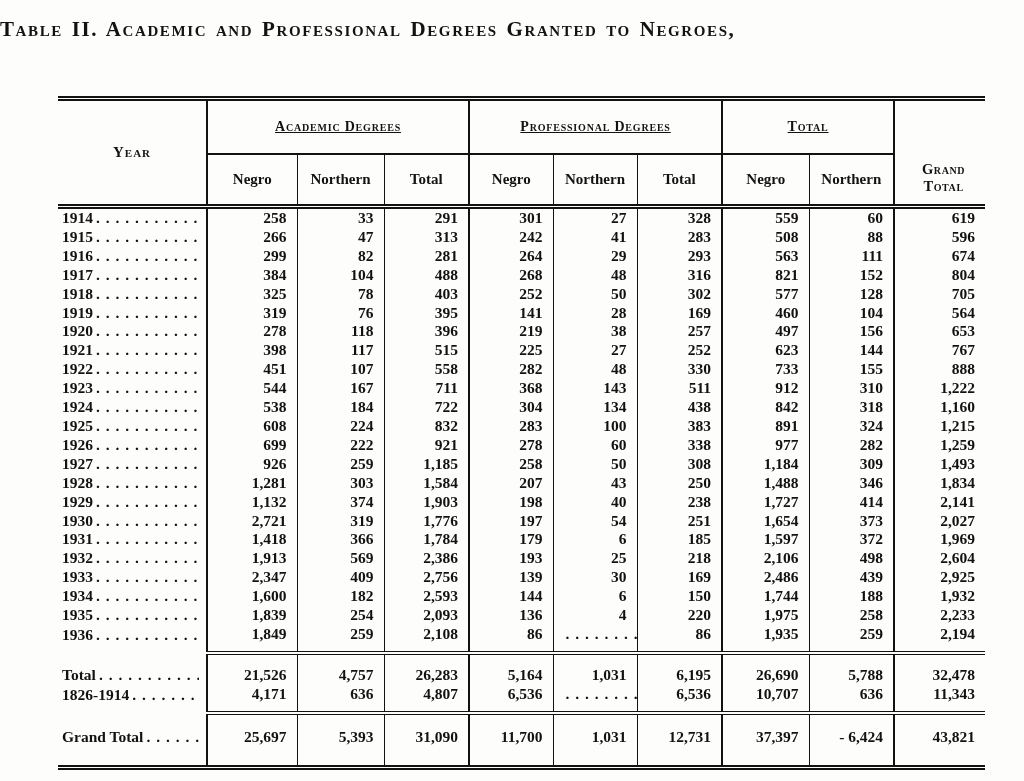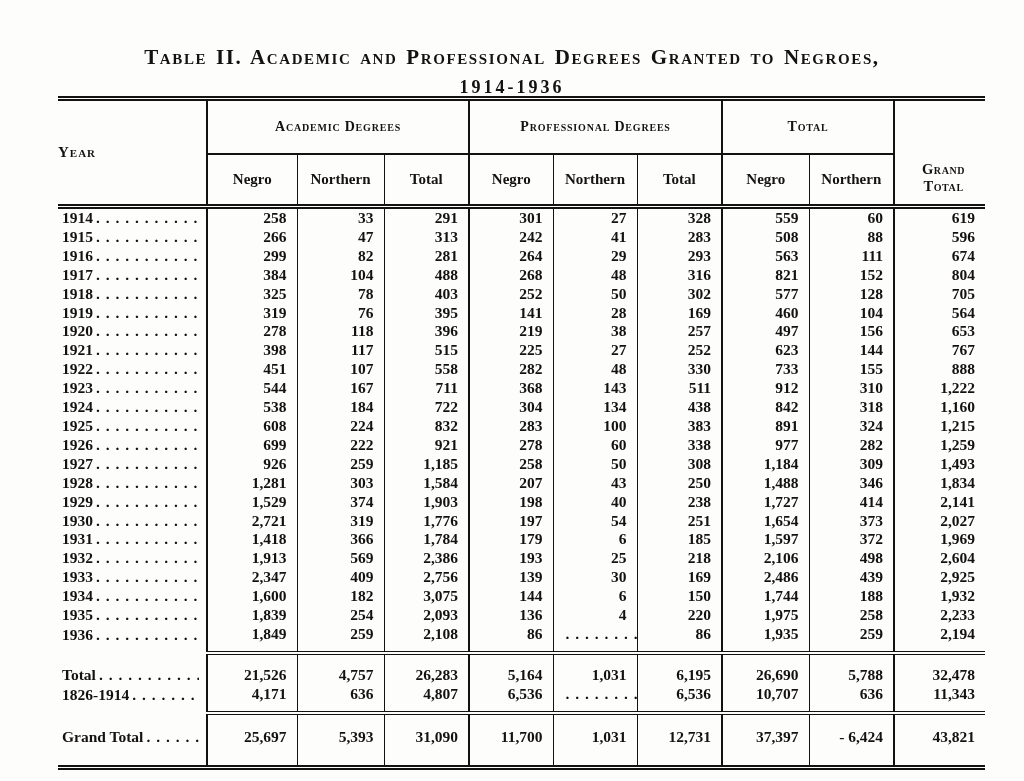--- a/index.html
+++ b/index.html
@@ -4,21 +4,21 @@
 <style>
   html,body{margin:0;padding:0;}
   body{
     width:1024px;height:781px;overflow:hidden;
     background:#fdfdfc;
     font-family:"Liberation Serif","DejaVu Serif",serif;
     color:#141210;
     -webkit-font-smoothing:antialiased;
   }
   .page{position:relative;width:1024px;height:781px;}
-  .title-block{position:absolute;top:17px;left:0;width:1024px;text-align:center;margin-top:28px;}
+  .title-block{position:absolute;top:17px;left:0;width:1024px;text-align:left;}
   .title-line1{
     font-size:21px;font-weight:700;font-variant:small-caps;
     letter-spacing:1.6px;word-spacing:2px;
   }
   .title-line2{
     font-size:18px;font-weight:700;margin-top:7px;letter-spacing:3px;
   }
 
   table.tbl{
     position:absolute;left:58px;top:96px;
@@ -30,27 +30,28 @@
     padding:0;font-weight:700;color:#141210;
     overflow:hidden;white-space:nowrap;
   }
   
   .br-thick{border-right:2.5px solid #141210;}
   .br-thin{border-right:1.5px solid #141210;}
 
   
   th.year-h{
     font-size:15px;font-variant:small-caps;letter-spacing:1px;
-    text-align:left;vertical-align:middle;
+    text-align:center;vertical-align:middle;
     border-bottom:5px double #141210;
   }
   th.grp{
     height:52px;font-size:14px;font-variant:small-caps;letter-spacing:.8px;
     text-align:center;vertical-align:middle;
     border-bottom:2px solid #141210;
+    text-decoration:underline;
   }
   tr.subrow th{
     height:49px;font-size:15px;vertical-align:middle;
     border-bottom:5px double #141210;
   }
   th.grand-h{
     font-size:14.5px;line-height:17px;font-variant:small-caps;letter-spacing:.6px;
     text-align:center;vertical-align:bottom;
     padding-left:7px;padding-bottom:9px;
     border-bottom:5px double #141210;
@@ -73,21 +74,20 @@
   tr.grandrow td{height:32px;line-height:32px;}
   tr.endspace td{height:12px;line-height:12px;}
 </style>
 </head>
 <body>
 
 <div class="page">
 
   <div class="title-block">
     <div class="title-line1">Table II. Academic and Professional Degrees Granted to Negroes,</div>
-    <div class="title-line2">1914-1936</div>
   </div>
 
   <table class="tbl">
     <colgroup>
       <col style="width:149px">
         <col style="width:90px">
         <col style="width:87px">
         <col style="width:85px">
       <col style="width:84px">
         <col style="width:84px">
@@ -374,21 +374,21 @@
           <td class="num br-thick">346</td>
           <td class="num">1,834</td>
         </tr>
         <tr>
           <td class="c-year br-thick">
             <div class="yearwrap">
               <span class="lbl">1929</span>
               <span class="leader">. . . . . . . . . . . . . . . . . . . . . . . .</span>
             </div>
           </td>
-          <td class="num br-thin">1,529</td>
+          <td class="num br-thin">1,132</td>
           <td class="num br-thin">374</td>
           <td class="num br-thick">1,903</td>
           <td class="num br-thin">198</td>
           <td class="num br-thin">40</td>
           <td class="num br-thick">238</td>
           <td class="num br-thin">1,727</td>
           <td class="num br-thick">414</td>
           <td class="num">2,141</td>
         </tr>
         <tr>
@@ -461,21 +461,21 @@
         </tr>
         <tr>
           <td class="c-year br-thick">
             <div class="yearwrap">
               <span class="lbl">1934</span>
               <span class="leader">. . . . . . . . . . . . . . . . . . . . . . . .</span>
             </div>
           </td>
           <td class="num br-thin">1,600</td>
           <td class="num br-thin">182</td>
-          <td class="num br-thick">3,075</td>
+          <td class="num br-thick">2,593</td>
           <td class="num br-thin">144</td>
           <td class="num br-thin">6</td>
           <td class="num br-thick">150</td>
           <td class="num br-thin">1,744</td>
           <td class="num br-thick">188</td>
           <td class="num">1,932</td>
         </tr>
         <tr>
           <td class="c-year br-thick">
             <div class="yearwrap">

